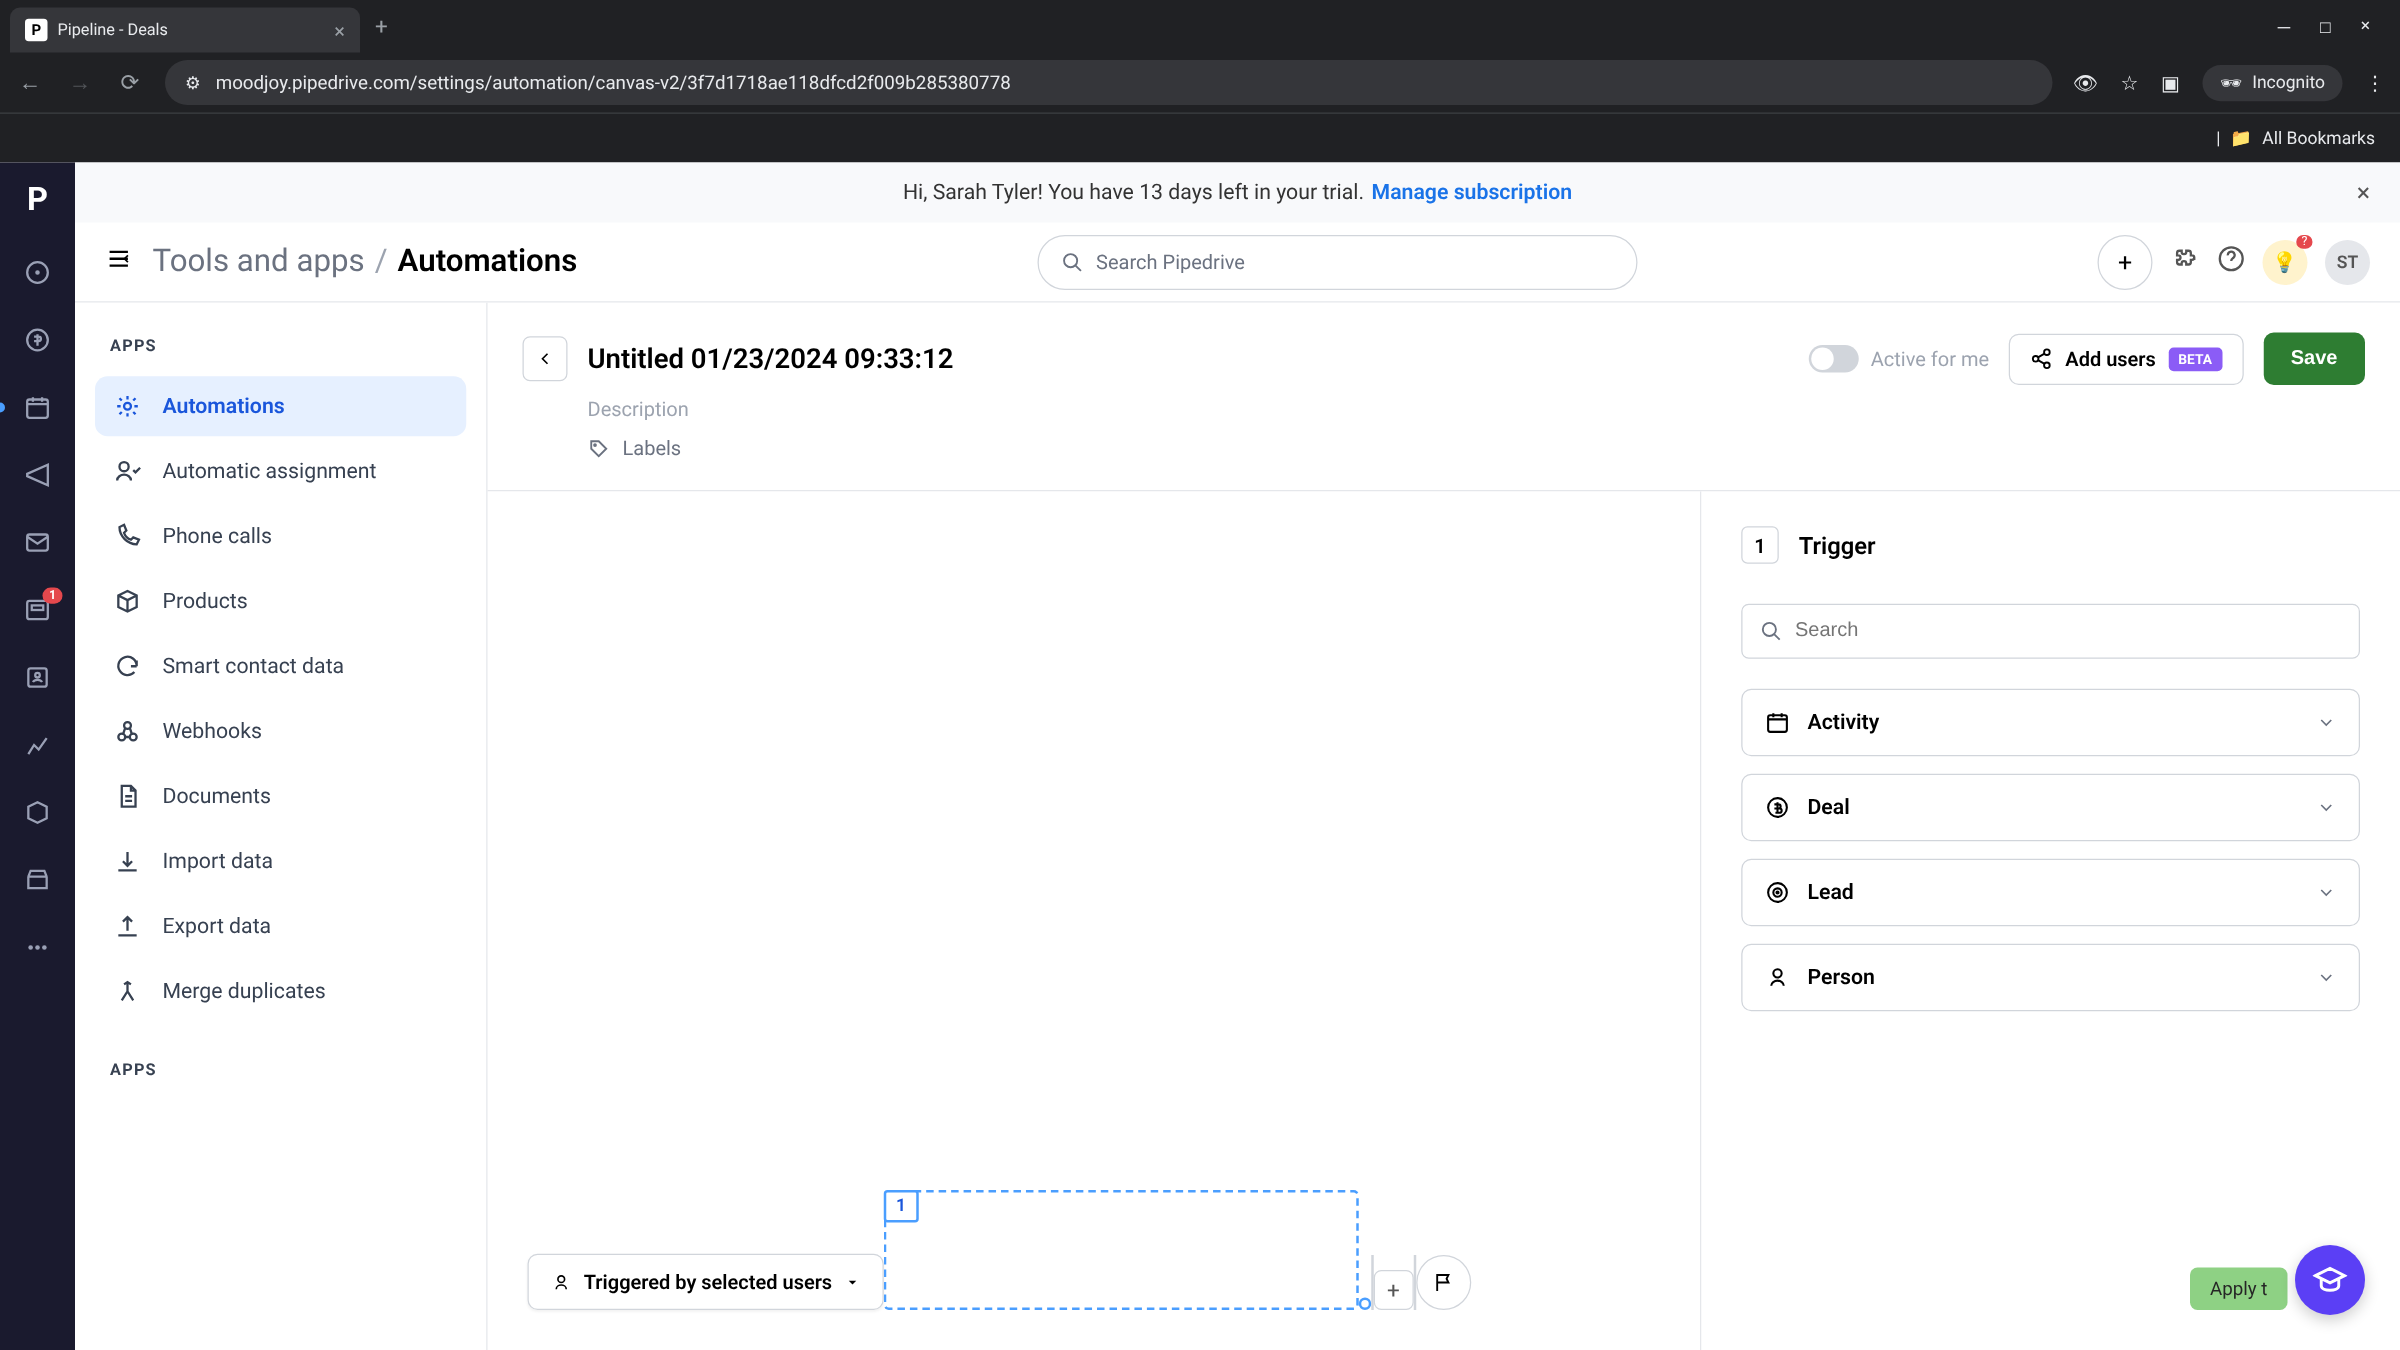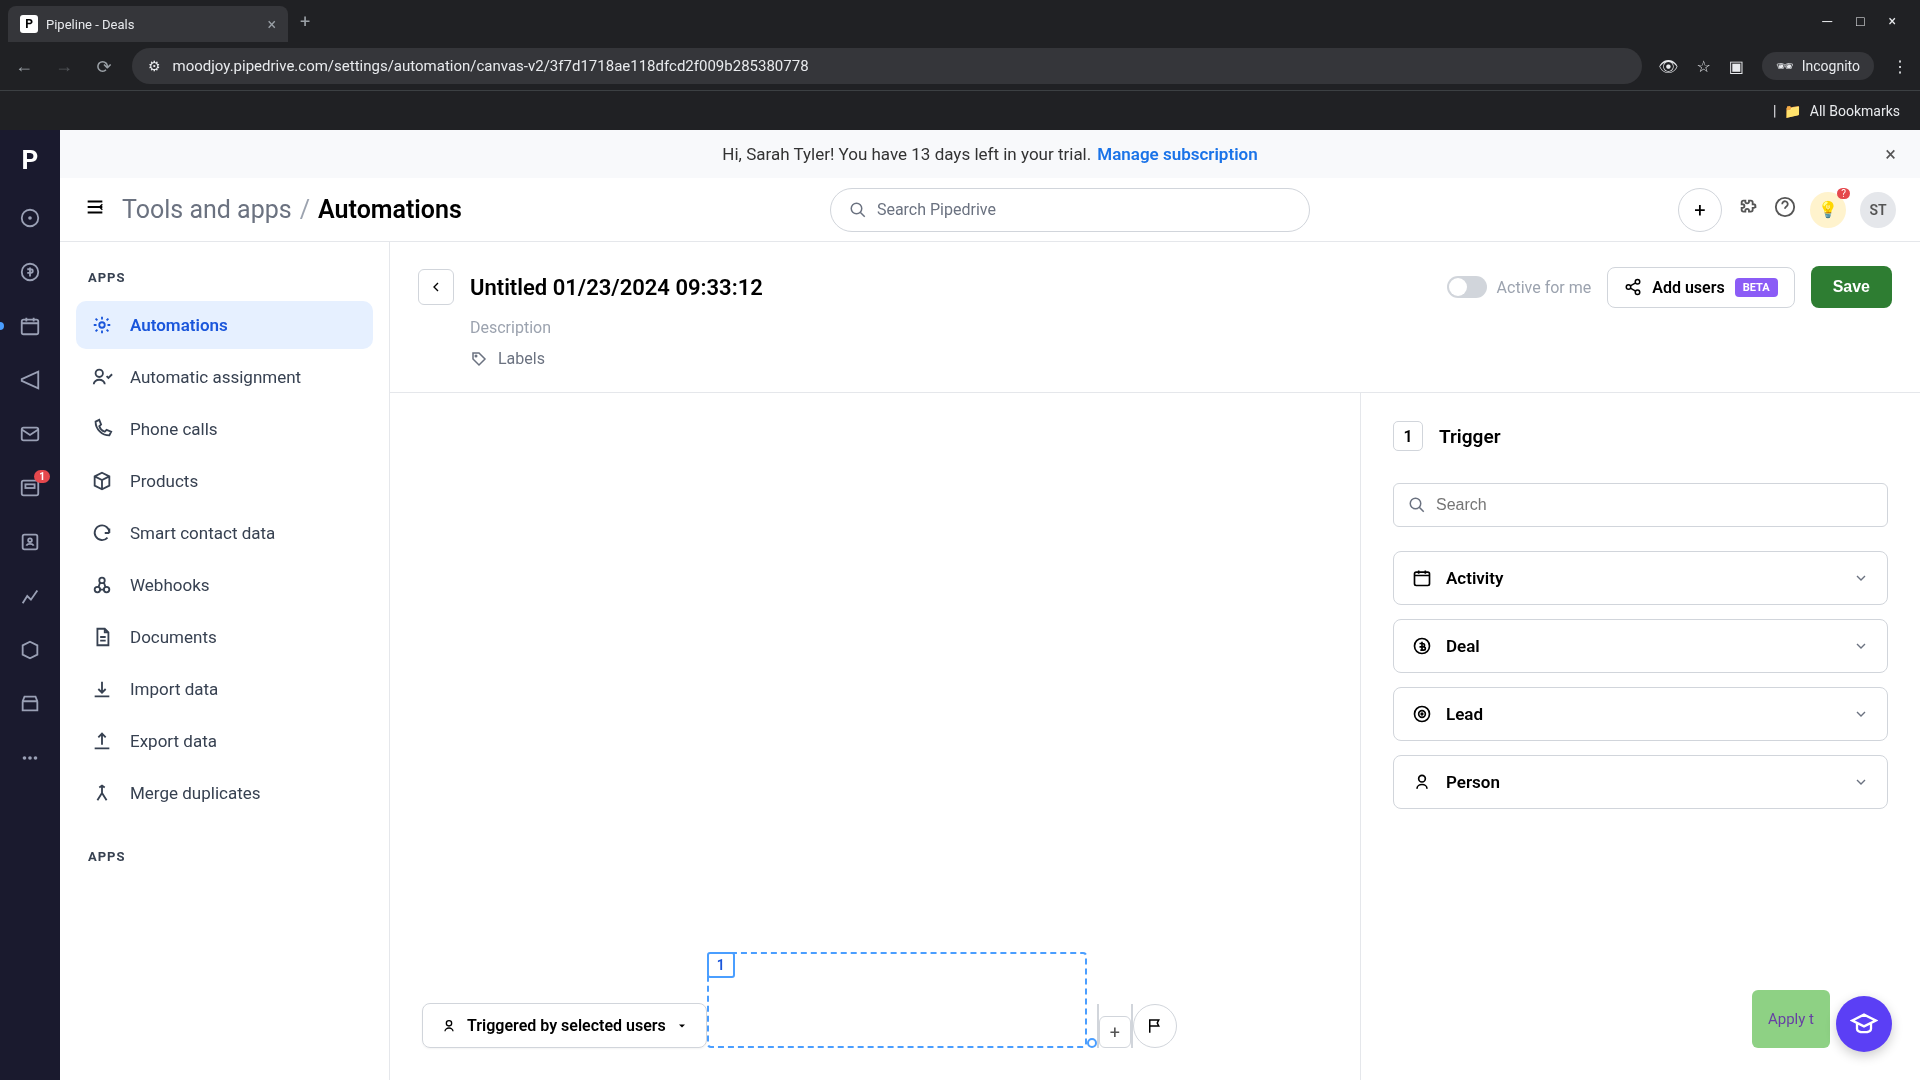--- a/index.html
+++ b/index.html
@@ -97,21 +97,21 @@
 .panel-title-row { display: flex; align-items: center; gap: 16px; margin-bottom: 24px; }
 .step-num { width: 30px; height: 30px; border: 1px solid #d1d5db; border-radius: 5px; display: flex; align-items: center; justify-content: center; font-weight: 600; }
 .panel-title { font-size: 19px; font-weight: 600; }
 .panel-search { width: 100%; height: 44px; border: 1px solid #d1d5db; border-radius: 6px; display: flex; align-items: center; padding: 0 14px; gap: 10px; margin-bottom: 24px; color: #6b7280; margin-top: 32px; }
 .panel-search input { border: none; outline: none; flex: 1; font-size: 16px; }
 .trigger-item { border: 1px solid #d1d5db; border-radius: 8px; padding: 16px 18px; display: flex; align-items: center; gap: 14px; margin-bottom: 14px; cursor: pointer; font-size: 17px; font-weight: 600; }
 .trigger-item .chev { margin-left: auto; color: #6b7280; }
 
 
 .float-help { position: absolute; bottom: 28px; right: 28px; width: 56px; height: 56px; background: #5b3ff5; border-radius: 50%; display: flex; align-items: center; justify-content: center; color: #fff; font-size: 24px; cursor: pointer; box-shadow: 0 4px 12px rgba(0,0,0,0.2); }
-.apply-btn { position: absolute; bottom: 32px; right: 90px; background: #7bc96f; color: #4c1d95; padding: 20px 16px; border-radius: 6px; font-size: 15px; opacity: 0.85; }
+.apply-btn { position: absolute; bottom: 32px; right: 90px; background: #7bc96f; color: #000000; padding: 8px 16px; border-radius: 6px; font-size: 15px; opacity: 0.85; }
 
 </style>
 </head>
 <body>
 
 <div class="browser-chrome">
   <div class="tab-bar">
     <div class="tab">
       <div class="tab-favicon">P</div>
       <span class="tab-title">Pipeline - Deals</span>

